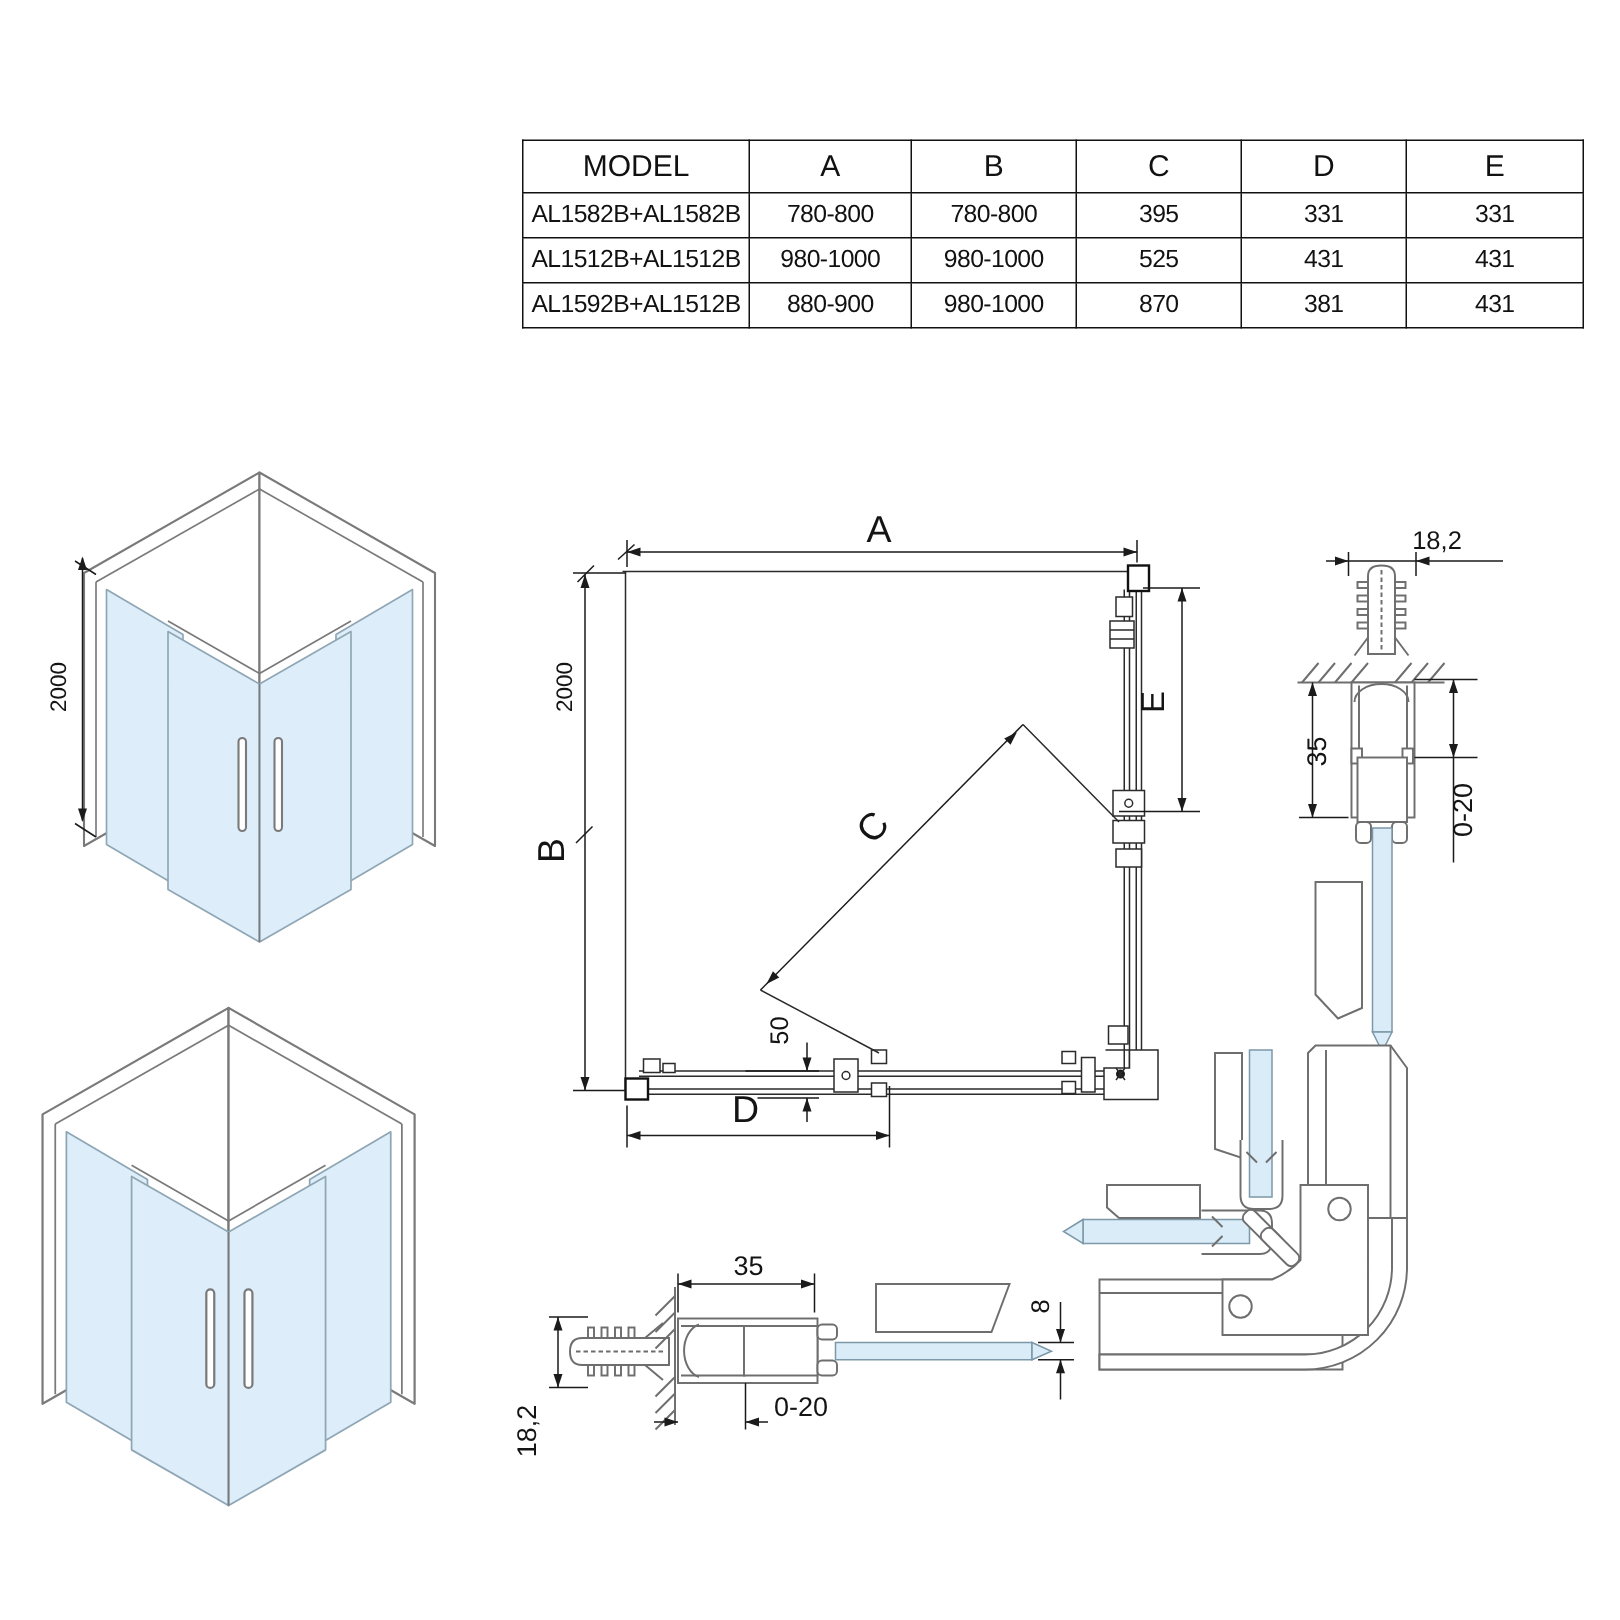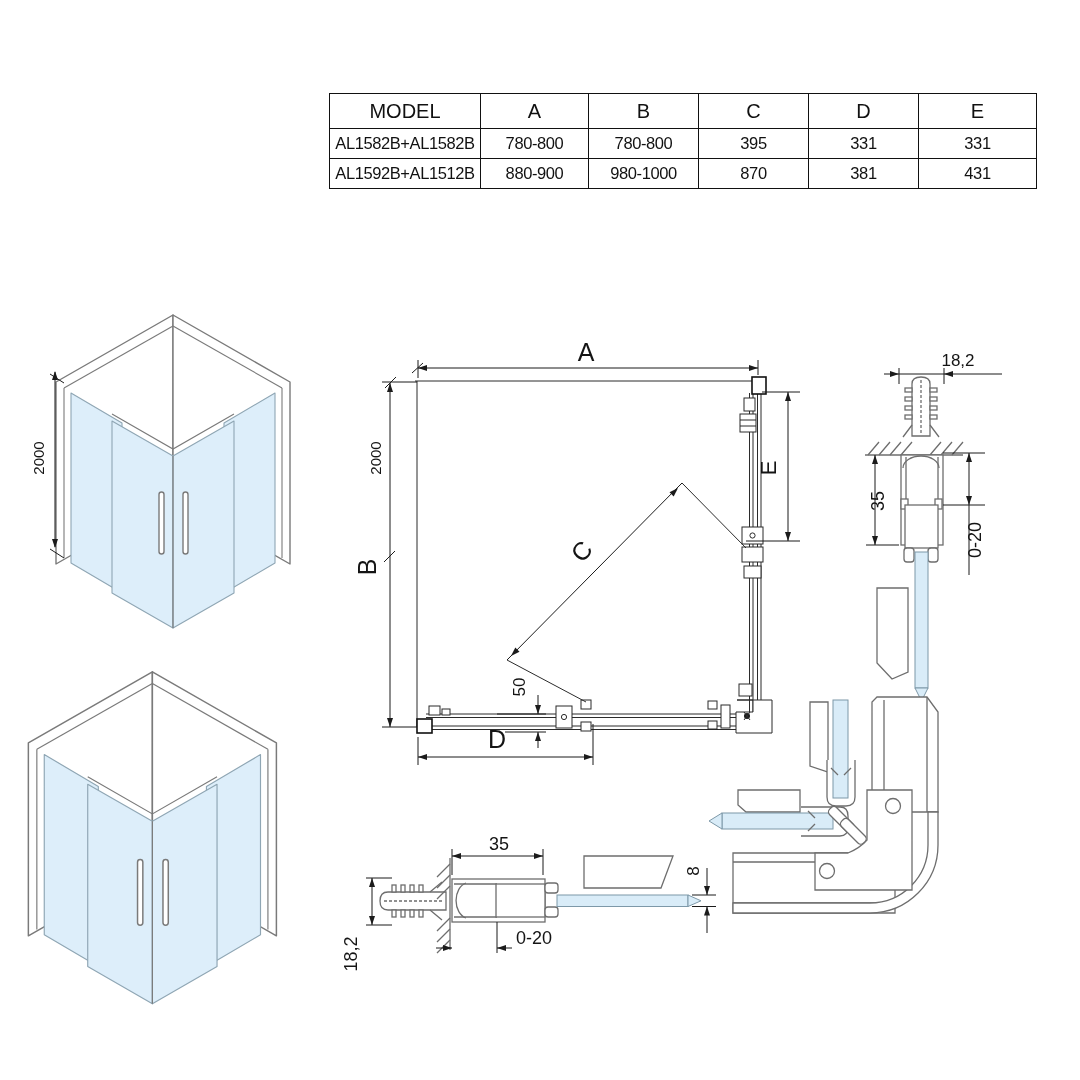--- a/index.html
+++ b/index.html
@@ -1,20 +1,20 @@
 <!DOCTYPE html>
 <html><head>
 <meta charset="utf-8">
 <style>
   html,body{margin:0;padding:0;background:#fff;}
   .page{position:relative;width:1080px;height:1080px;background:#ffffff;overflow:hidden;
         font-family:"Liberation Sans",sans-serif;}
   svg{position:absolute;left:0;top:0;}
   
-  table.spec{position:absolute;left:329px;top:93px;border-collapse:collapse;
+  table.spec{position:absolute;left:348px;top:93px;border-collapse:collapse;
              table-layout:fixed;font-family:"Liberation Sans",sans-serif;color:#111;}
   table.spec td,table.spec th{border:1.4px solid #111;text-align:center;vertical-align:middle;
              padding:0 2px;white-space:nowrap;font-weight:400;}
   table.spec th{height:34px;font-size:20px;}
   table.spec td{height:29px;font-size:16.5px;letter-spacing:-0.4px;}
   col.c-model{width:151px;} col.c-a{width:108px;} col.c-b{width:110px;}
   col.c-c{width:110px;} col.c-d{width:110px;} col.c-e{width:118px;}
   
   .pl{stroke:#2b2b2b;stroke-width:1;fill:none;}          
   .plf{stroke:#2b2b2b;stroke-width:1;fill:#ffffff;}      
@@ -286,20 +286,28 @@
   </tr>
   <tr>
     <td>AL1582B+AL1582B</td>
     <td>780-800</td>
     <td>780-800</td>
     <td>395</td>
     <td>331</td>
     <td>331</td>
   </tr>
   <tr>
+    <td>AL1512B+AL1512B</td>
+    <td>980-1000</td>
+    <td>980-1000</td>
+    <td>525</td>
+    <td>431</td>
+    <td>431</td>
+  </tr>
+  <tr>
     <td>AL1592B+AL1512B</td>
     <td>880-900</td>
     <td>980-1000</td>
     <td>870</td>
     <td>381</td>
     <td>431</td>
   </tr>
 </tbody>
     </table>
 

